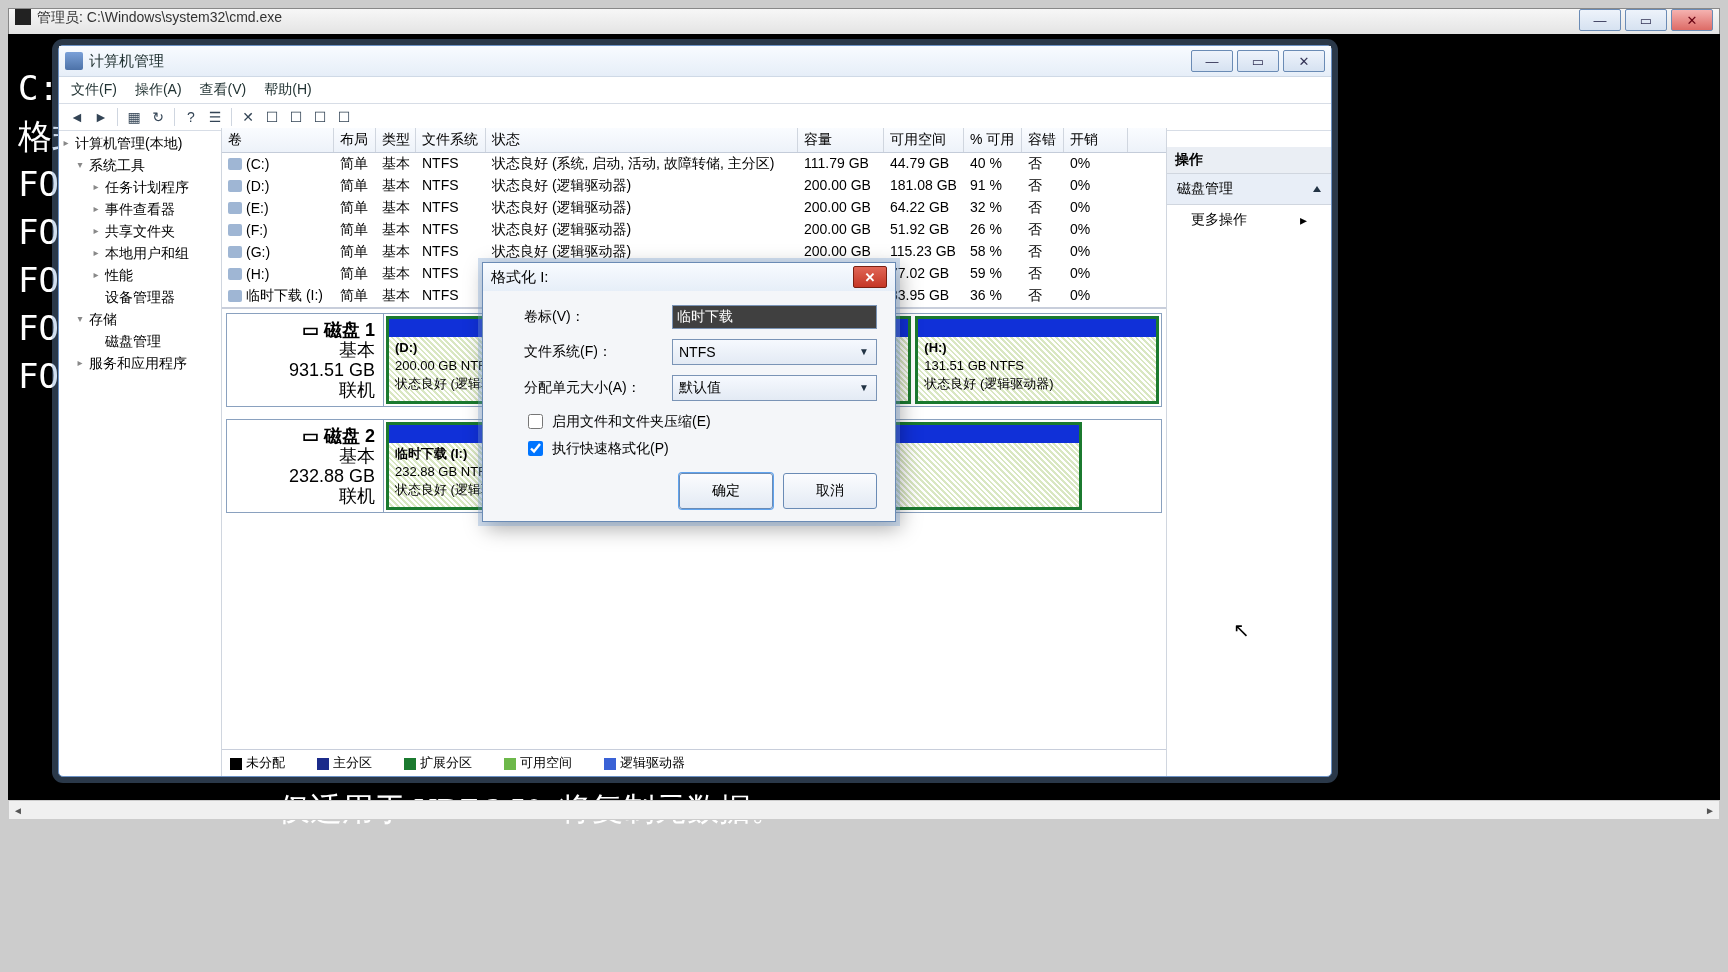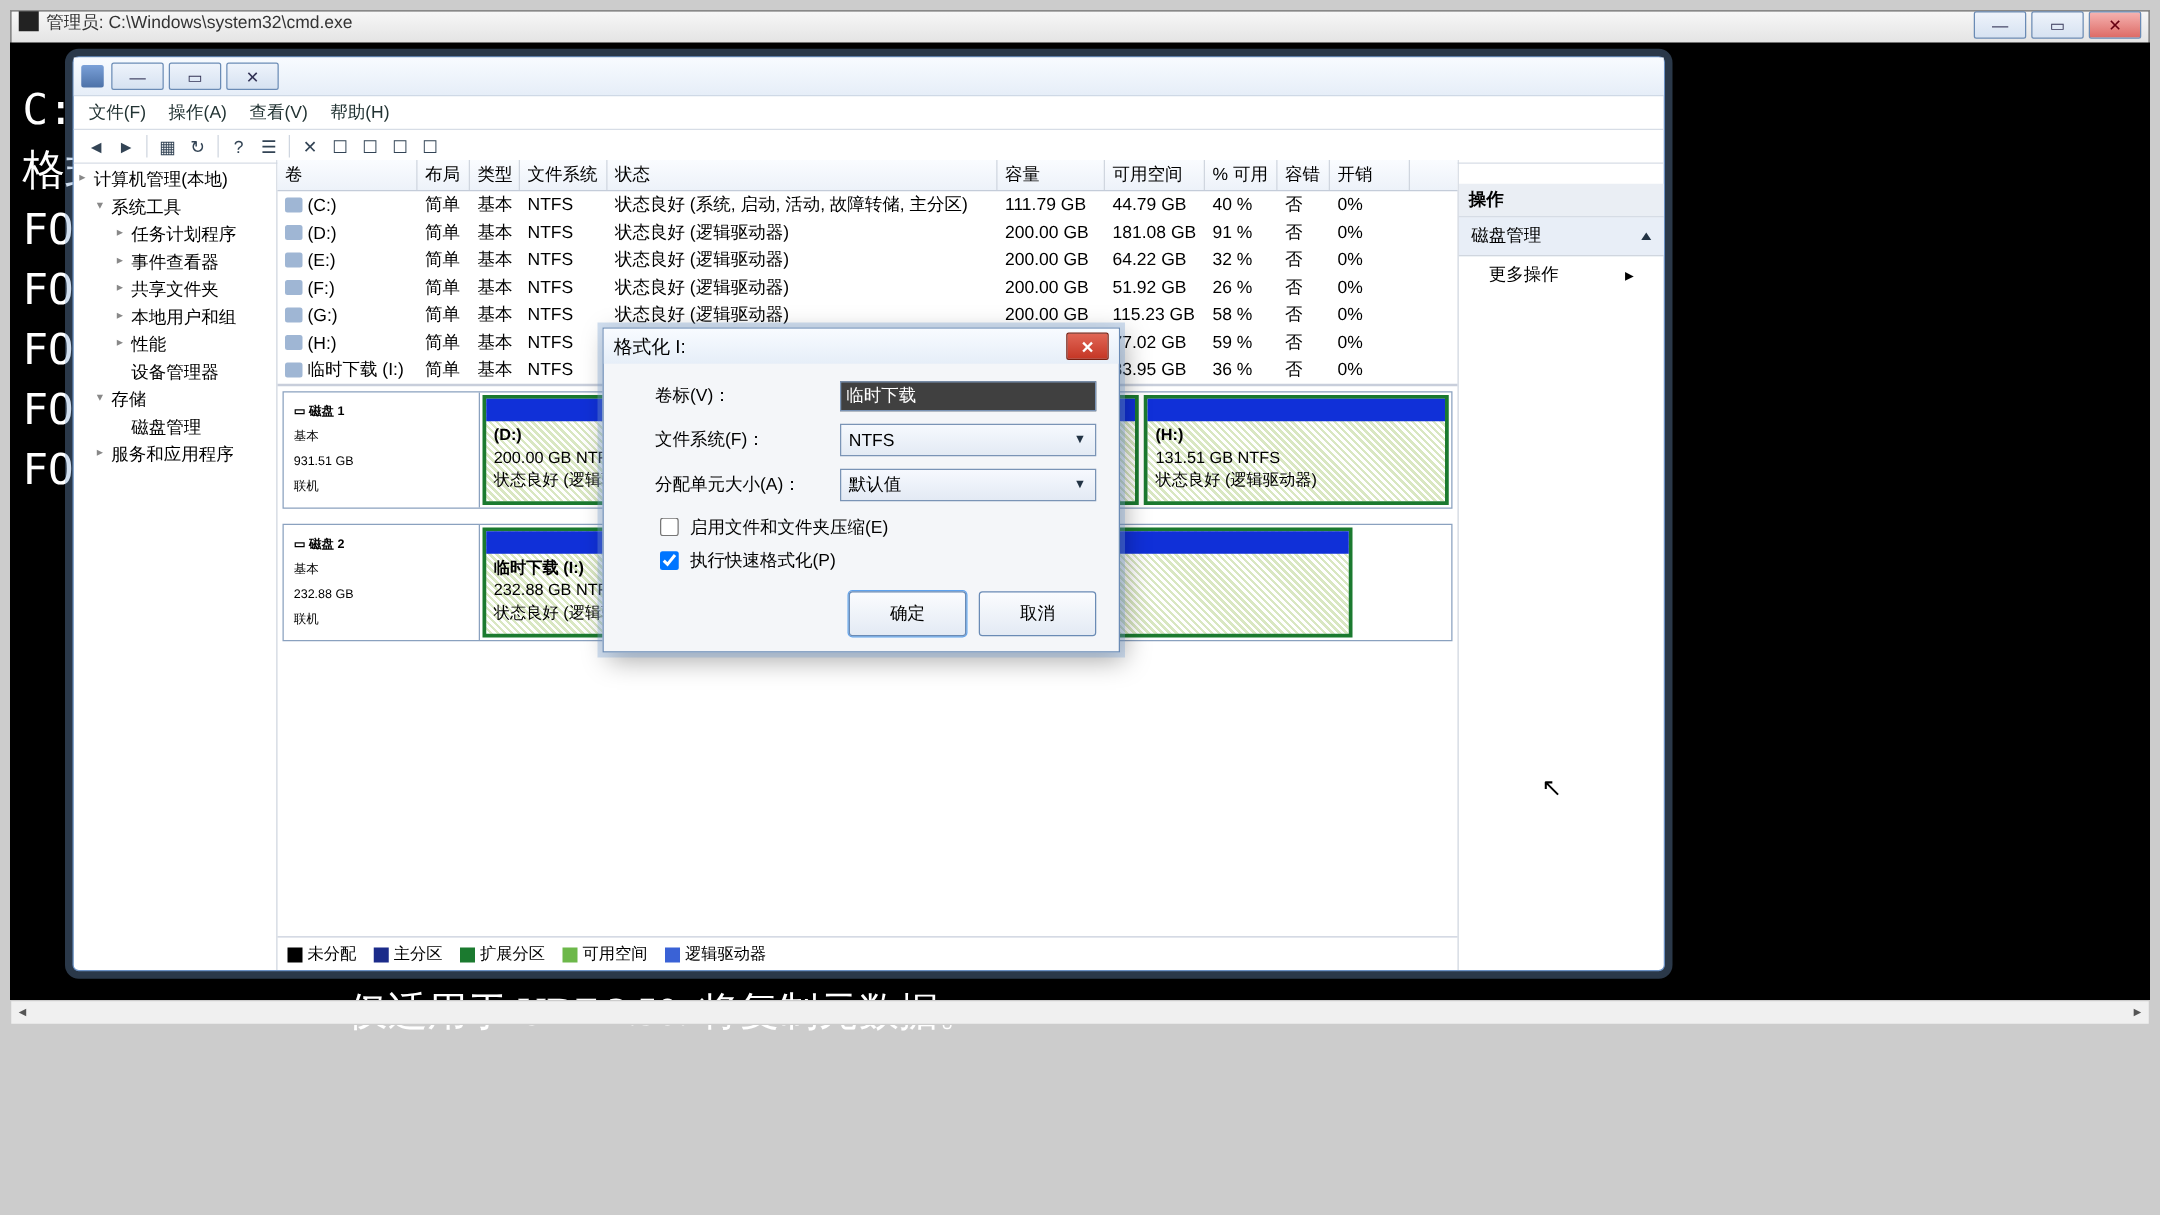--- a/index.html
+++ b/index.html
@@ -43,27 +43,27 @@
 .vthead,.vtrow{display:grid;grid-template-columns:112px 42px 40px 70px 312px 86px 80px 58px 42px 64px;font-size:14px;}
 .vthead{background:linear-gradient(#fafcff,#edf2f9);border-bottom:1px solid #c4ccd9;}
 .vthead > div{padding:3px 6px;border-right:1px solid #d0d6df;white-space:nowrap;overflow:hidden;}
 .vtrow > div{padding:2px 6px;white-space:nowrap;overflow:hidden;}
 .vtrow .volcell{display:flex;align-items:center;gap:4px;}
 .volIcon{width:14px;height:12px;background:#9fb6d4;border-radius:2px;}
 
 
 .diskScroll{flex:1;overflow:auto;position:relative;border-top:1px solid #c8cedb;padding:4px;}
 .diskBlock{display:flex;border:1px solid #8aa1bf;margin-bottom:12px;}
-.diskLeft{width:140px;padding:6px 8px;border-right:1px solid #8aa1bf;font-size:10px;line-height:20px;}
+.diskLeft{width:140px;padding:6px 8px;border-right:1px solid #8aa1bf;font-size:18px;line-height:20px;text-align:right;}
 .diskLeft b{display:block;}
 .diskRight{flex:1;display:flex;}
 .part{flex:1;border:3px solid #1b7a2f;margin:2px;background:repeating-linear-gradient(45deg,#fff,#fff 2px,#d9e7c2 2px,#d9e7c2 4px);position:relative;}
 .part .bar{height:18px;background:#1030d8;}
 .part .plabel{padding:2px 6px;font-size:13px;line-height:18px;white-space:nowrap;overflow:hidden;}
-.legendBar{border-top:1px solid #c8cedb;padding:4px 8px;display:flex;gap:14px;font-size:13px;align-items:center;}
+.legendBar{border-top:1px solid #c8cedb;padding:4px 8px;display:flex;gap:32px;font-size:13px;align-items:center;}
 .legendBar .sw{width:12px;height:12px;display:inline-block;margin-right:4px;vertical-align:middle;}
 
 
 .dlg{position:absolute;left:482px;top:262px;width:412px;background:#f4f6f9;border:1px solid #6a8bb5;box-shadow:0 0 0 4px rgba(120,160,210,.35),4px 6px 20px rgba(0,0,0,.35);}
 .dlgTitlebar{height:28px;background:linear-gradient(#f8fbff,#e6eef8);display:flex;align-items:center;padding:0 8px;}
 .dlgTitlebar .ttl{flex:1;font-size:15px;}
 .dlgClose{width:32px;height:20px;background:linear-gradient(#e06656,#c53625);border:1px solid #7a1f11;border-radius:2px;display:flex;align-items:center;justify-content:center;color:#fff;font-weight:bold;font-size:13px;}
 .dlgBody{padding:14px 18px 12px;margin-left:23px;}
 .frow{display:flex;align-items:center;margin-bottom:10px;}
 .frow label{width:148px;}
@@ -109,20 +109,21 @@
     <div>  /</div>
     <div>  /</div>
     <div>  /D</div>
   </div>
   <div style="position:absolute;left:270px;bottom:-32px;color:#fff;font-family:SimSun;font-size:32px;">仅适用于 UDF 2.50: 将复制元数据。</div>
 </div>
 
 <div class="mgmtWin">
   <div class="mgmtTitlebar">
     <span class="ico"></span>
+    <span class="ttl">计算机管理</span>
     <div class="winBtns">
       <div class="winBtn">—</div>
       <div class="winBtn">▭</div>
       <div class="winBtn">✕</div>
     </div>
   </div>
   <div class="mgmtMenu">
     <span>文件(F)</span>
     <span>操作(A)</span>
     <span>查看(V)</span>

